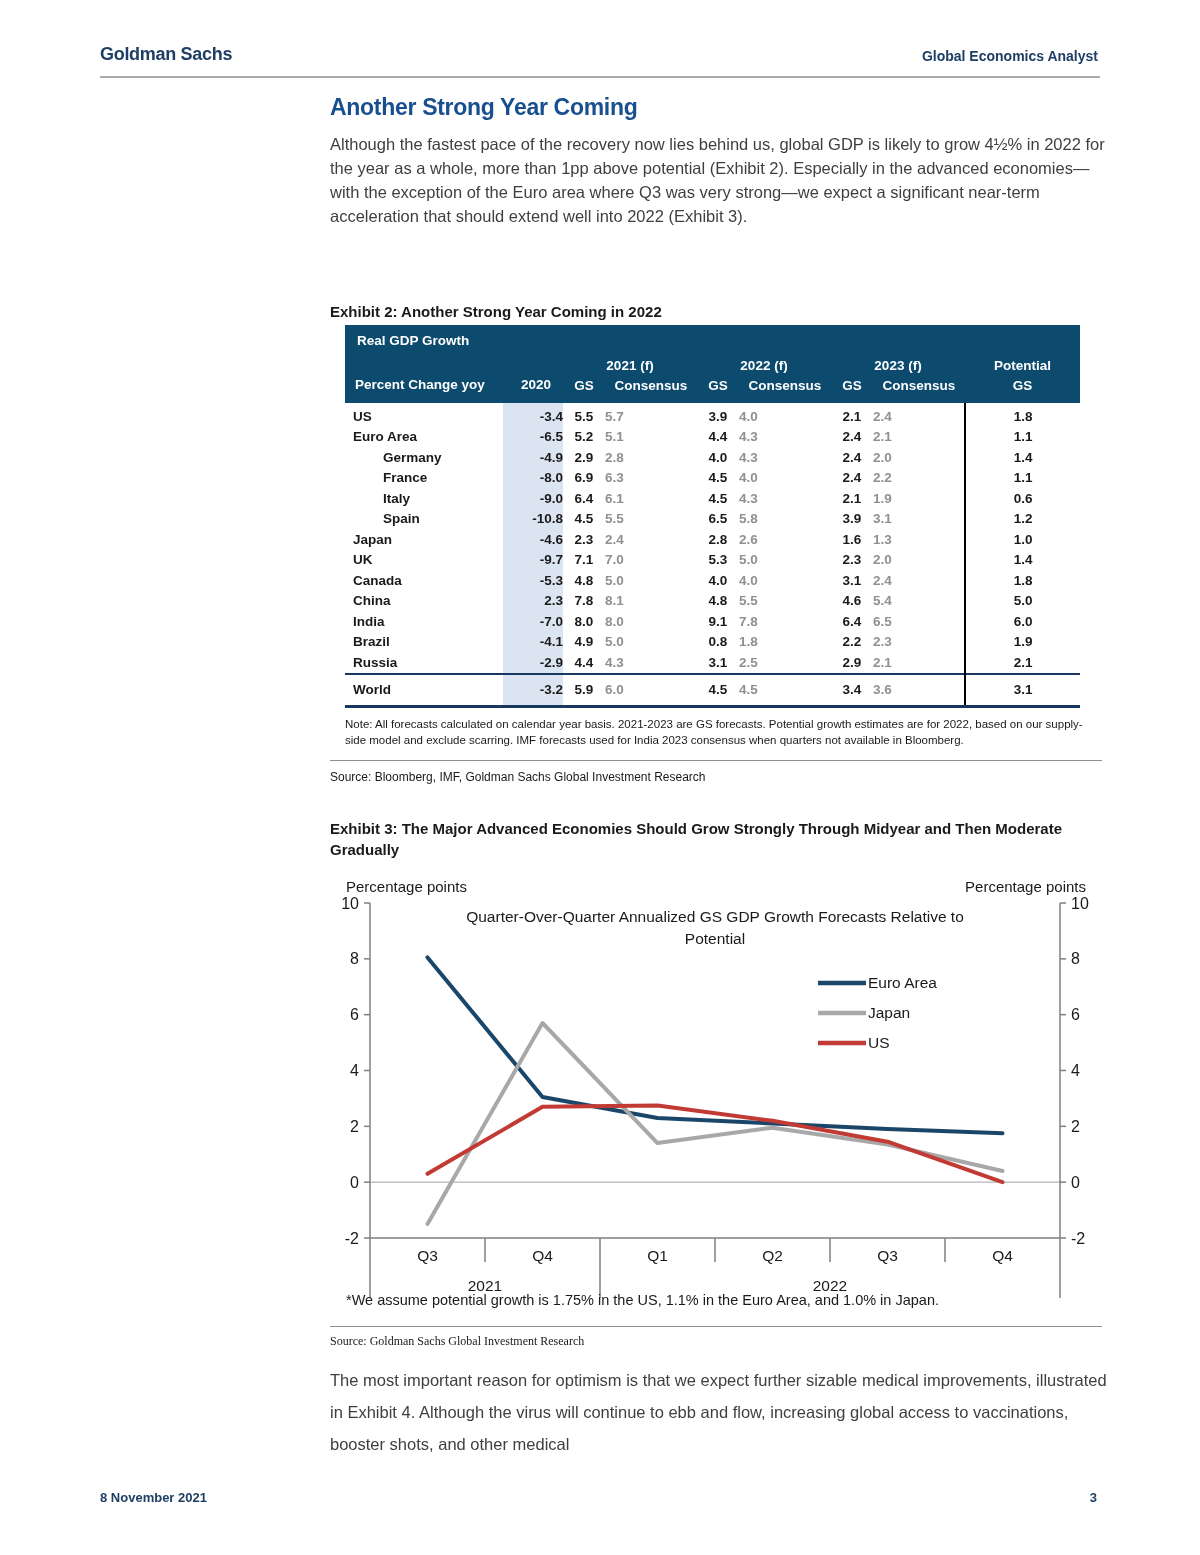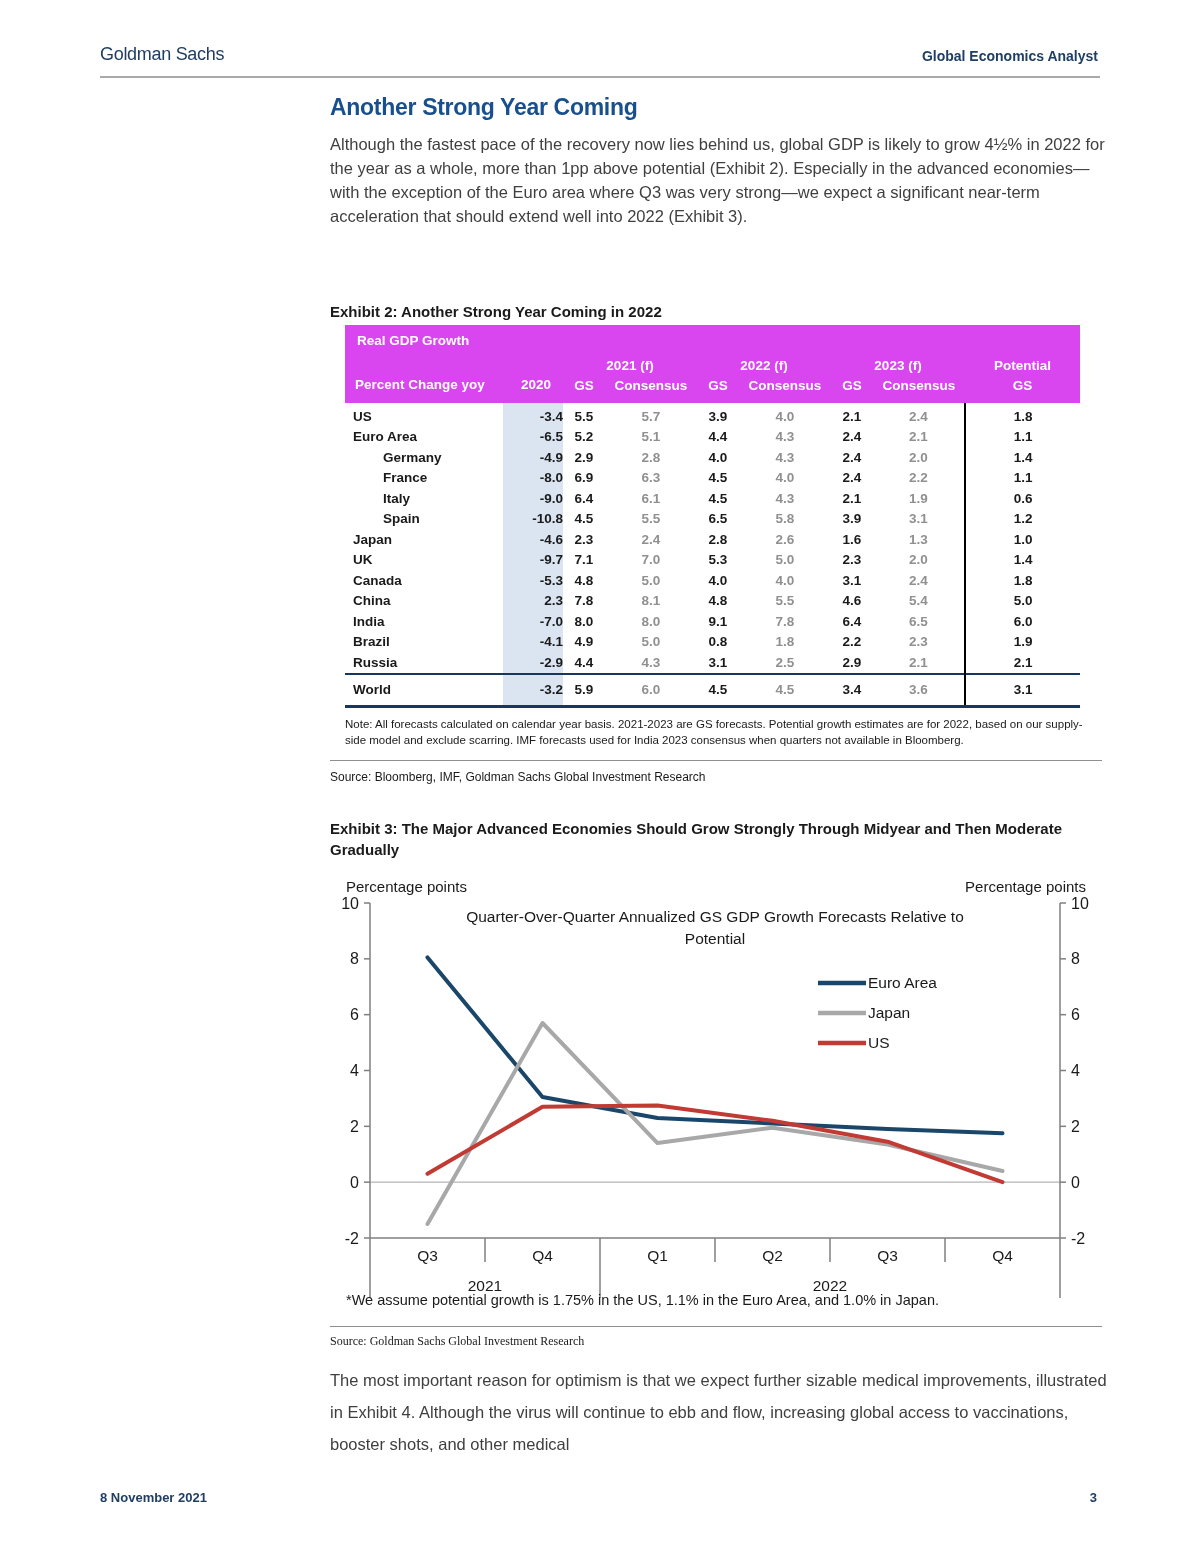--- a/index.html
+++ b/index.html
@@ -2,21 +2,21 @@
 <html><head>
 <meta charset="utf-8">
 <style>
   * { margin:0; padding:0; box-sizing:border-box; }
   body { background:#e8e8e8; font-family:"Liberation Sans", sans-serif; }
   .page {
     position:relative; width:1200px; height:1555px; margin:0 auto;
     background:#ffffff; overflow:hidden; color:#404040;
   }
   
-  .hdr-brand { position:absolute; top:44px; left:100px; font-size:18px; font-weight:normal; color:#1f3e63; letter-spacing:-0.3px; }
+  .hdr-brand { position:absolute; top:44px; left:100px; font-size:18px; font-weight:bold; color:#1f3e63; letter-spacing:-0.3px; }
   .hdr-pub   { position:absolute; top:48px; right:102px; font-size:14px; font-weight:bold; color:#1f3e63;margin-left:46px; }
   .hdr-rule  { position:absolute; top:76px; left:100px; width:1000px; border-top:2px solid #a9a9a9; }
   
   .title { position:absolute; top:94px; left:330px; font-size:23px; font-weight:bold; color:#174f8f; letter-spacing:-0.3px; }
   .para1 { position:absolute; top:132px; left:330px; width:782px; font-size:16.5px; line-height:24px; color:#3f3f3f; }
   .para2 { position:absolute; top:1364px; left:330px; width:782px; font-size:16.5px; line-height:32px; color:#3f3f3f; }
   
   .ex-caption { position:absolute; left:330px; font-size:15px; font-weight:bold; color:#1a1a1a; width:772px; line-height:21px; }
   .ex2-cap { top:301px; }
   .ex3-cap { top:818px; }
@@ -24,32 +24,32 @@
   .note2 { top:716px; }
   .src-rule { position:absolute; left:330px; width:772px; border-top:1.5px solid #8f8f8f; }
   .rule1 { top:760px; }
   .rule2 { top:1326px; }
   .src-line { position:absolute; left:330px; font-size:12px; color:#1a1a1a; }
   .src1 { top:770px; }
   .src2 { top:1334px;font-family:Liberation Serif, serif; }
   
   .gdp-table { position:absolute; top:325px; left:345px; width:735px; border-collapse:collapse; table-layout:fixed; }
   .gdp-table td { font-size:13.5px; font-weight:bold; padding:0; line-height:20.5px; }
-  .gdp-table thead td { background:#d946ef; color:#ffffff; }
+  .gdp-table thead td { background:#0c4a6e; color:#ffffff; }
   .th-top { padding:6px 0 0 12px !important; }
   .th-left { padding-left:10px !important; vertical-align:bottom; padding-bottom:7px !important; }
   .th-2020 { text-align:right; vertical-align:bottom; padding-bottom:7px !important; padding-right:12px !important; }
   .th-grp { text-align:center; padding-top:4px !important; }
   .th-sub { text-align:center; padding-bottom:6px !important; }
   .th-pot { text-align:center; padding-top:4px !important; }
   td.c-name { color:#1a1a1a; padding-left:8px; }
   td.c-name.ind { padding-left:38px; }
   td.c-2020 { background:#dbe5f1; color:#1a1a1a; text-align:right; padding-right:0; }
   td.c-gs  { color:#1a1a1a; text-align:center; }
-  td.c-cons{ color:#909090; text-align:center; }
+  td.c-cons{ color:#909090; }
   td.c-pot { color:#1a1a1a; text-align:center; border-left:2px solid #000000; }
   tbody tr:first-child td { padding-top:4px; }
   tr.world-row td { border-top:2px solid #17375e; border-bottom:3px solid #17375e; line-height:30px; }
   
   .chart-wrap { position:absolute; top:878px; left:330px; width:772px; height:436px; }
   
   .ftr-date { position:absolute; top:1490px; left:100px; font-size:13px; font-weight:bold; color:#1f3e63; }
   .ftr-page { position:absolute; top:1490px; right:103px; font-size:13px; font-weight:bold; color:#1f3e63; }
 </style>
 </head>

